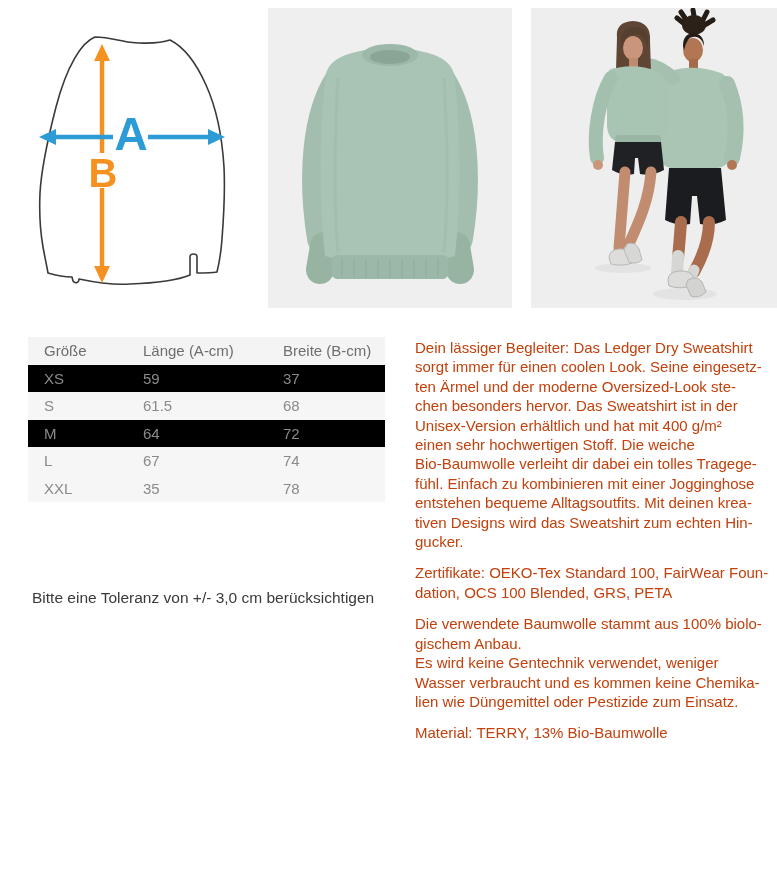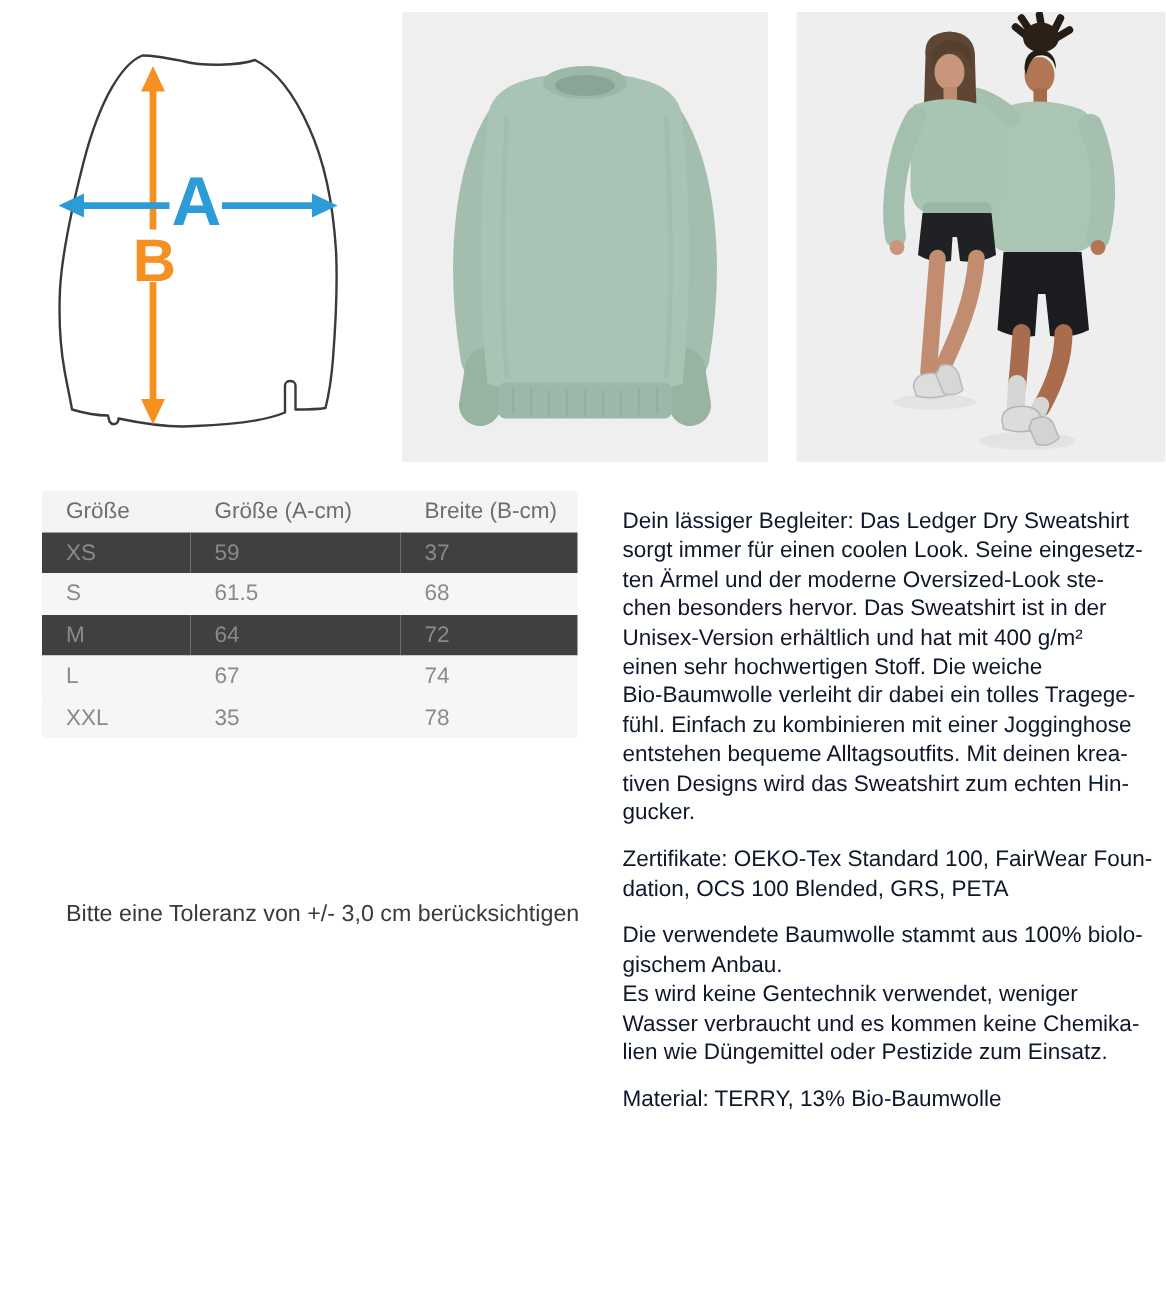--- a/index.html
+++ b/index.html
@@ -11,43 +11,43 @@
   .page{position:relative;width:777px;height:873px;background:#ffffff;overflow:hidden;}
 
   
   .diagram-panel{position:absolute;left:20px;top:15px;width:225px;height:285px;background:#ffffff;}
   .product-panel{position:absolute;left:268px;top:8px;width:244px;height:300px;background:#efefef;}
   .models-panel{position:absolute;left:531px;top:8px;width:246px;height:300px;background:#eeeeee;}
   .panel svg{display:block;width:100%;height:100%;}
 
   
   table.size-table{
-    position:absolute;left:28px;top:327px;width:357px;
+    position:absolute;left:28px;top:337px;width:357px;
     border-collapse:collapse;table-layout:fixed;
     font-size:15px;color:#8a8a8a;
   }
   table.size-table th{
     font-weight:400;text-align:left;color:#6e6e6e;background:#f4f4f4;
   }
   table.size-table th,table.size-table td{
     height:27.5px;padding:0 0 0 16px;vertical-align:middle;white-space:nowrap;
   }
-  tr.row-odd td{background:#404040;}
+  tr.row-odd td{background:#000000;}
   tr.row-even td{background:#f6f6f6;}
 
   
   .tolerance{
-    position:absolute;left:28px;top:585px;margin:16px;
+    position:absolute;left:28px;top:585px;margin:4px;
     font-size:15.5px;color:#3a3a3a;white-space:nowrap;
   }
 
   
   .description{position:absolute;left:415px;top:338px;width:362px;}
   .description p{
-    margin:0 0 12px 0;font-size:15px;line-height:19.4px;color:#0f172a;
+    margin:0 0 12px 0;font-size:15px;line-height:19.4px;color:#c2410c;
     white-space:pre;
   }
 
   .arrow-label{font-weight:700;}
 </style>
 </head>
 <body>
 
 <div class="page">
 
@@ -160,21 +160,21 @@
 
   <table class="size-table">
     <colgroup>
         <col style="width:99px">
         <col style="width:140px">
         <col style="width:118px">
       </colgroup>
     <thead>
       <tr>
         <th>Größe</th>
-        <th>Größe (A-cm)</th>
+        <th>Länge (A-cm)</th>
         <th>Breite (B-cm)</th>
       </tr>
     </thead>
     <tbody>
       <tr class="row-odd">
         <td>XS</td>
         <td>59</td>
         <td>37</td>
       </tr>
       <tr class="row-even">

